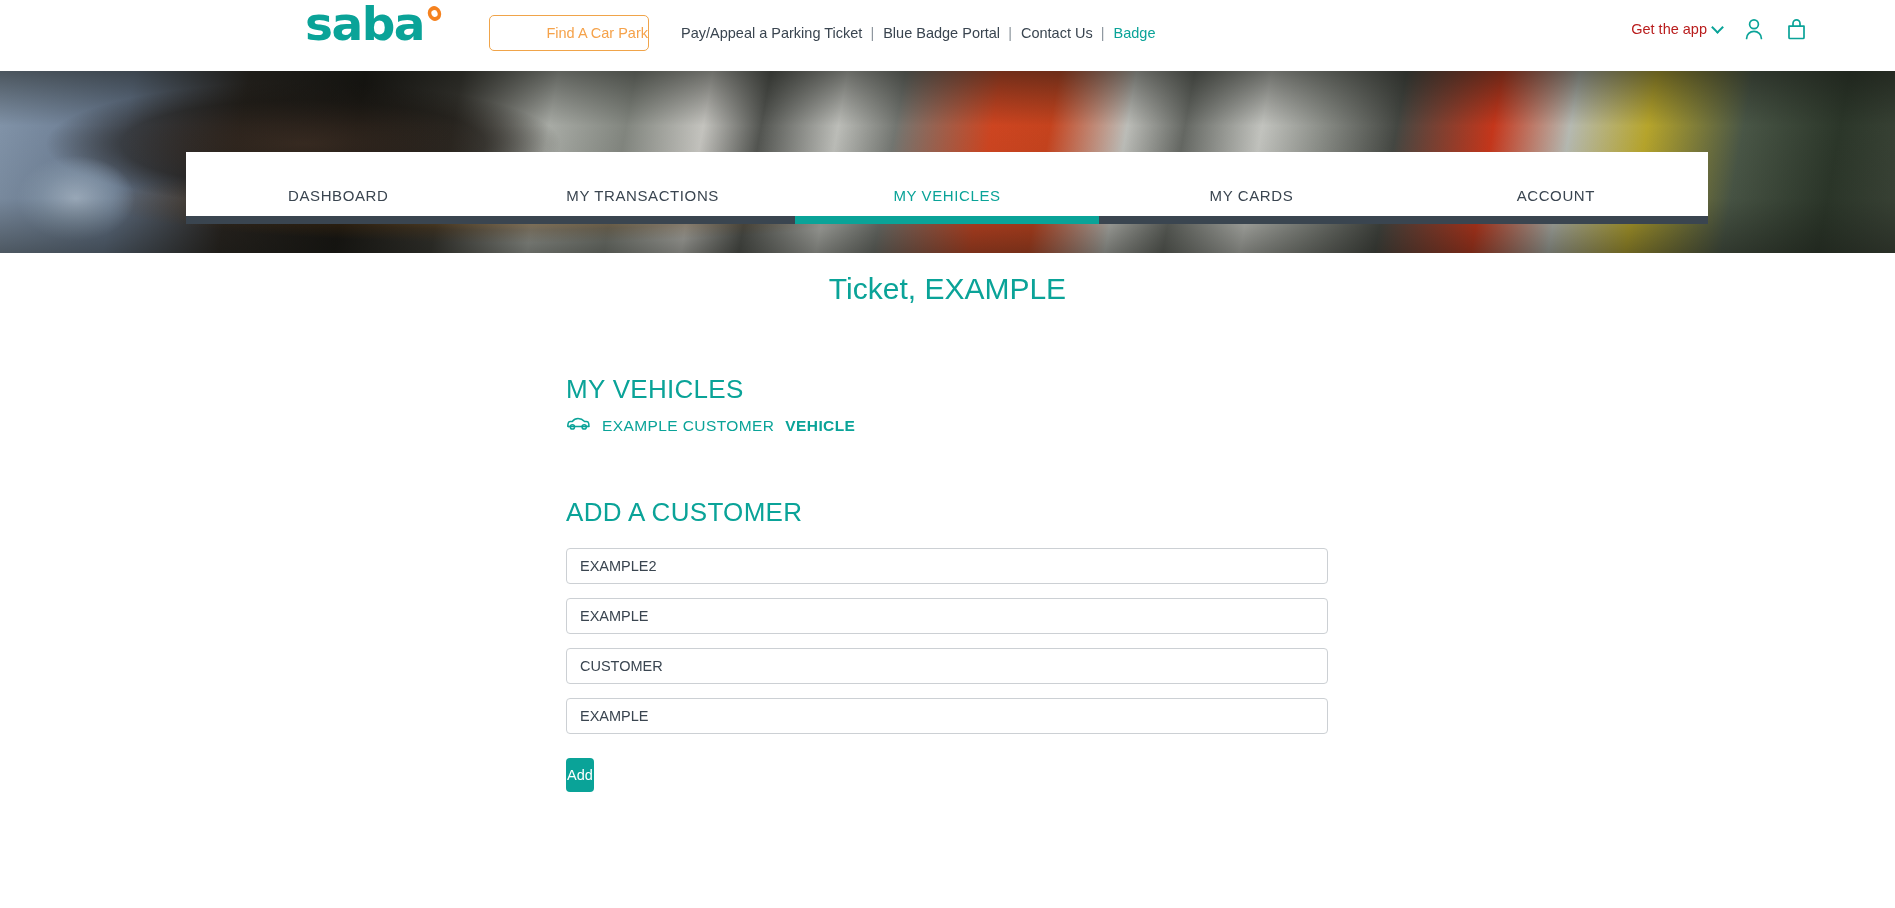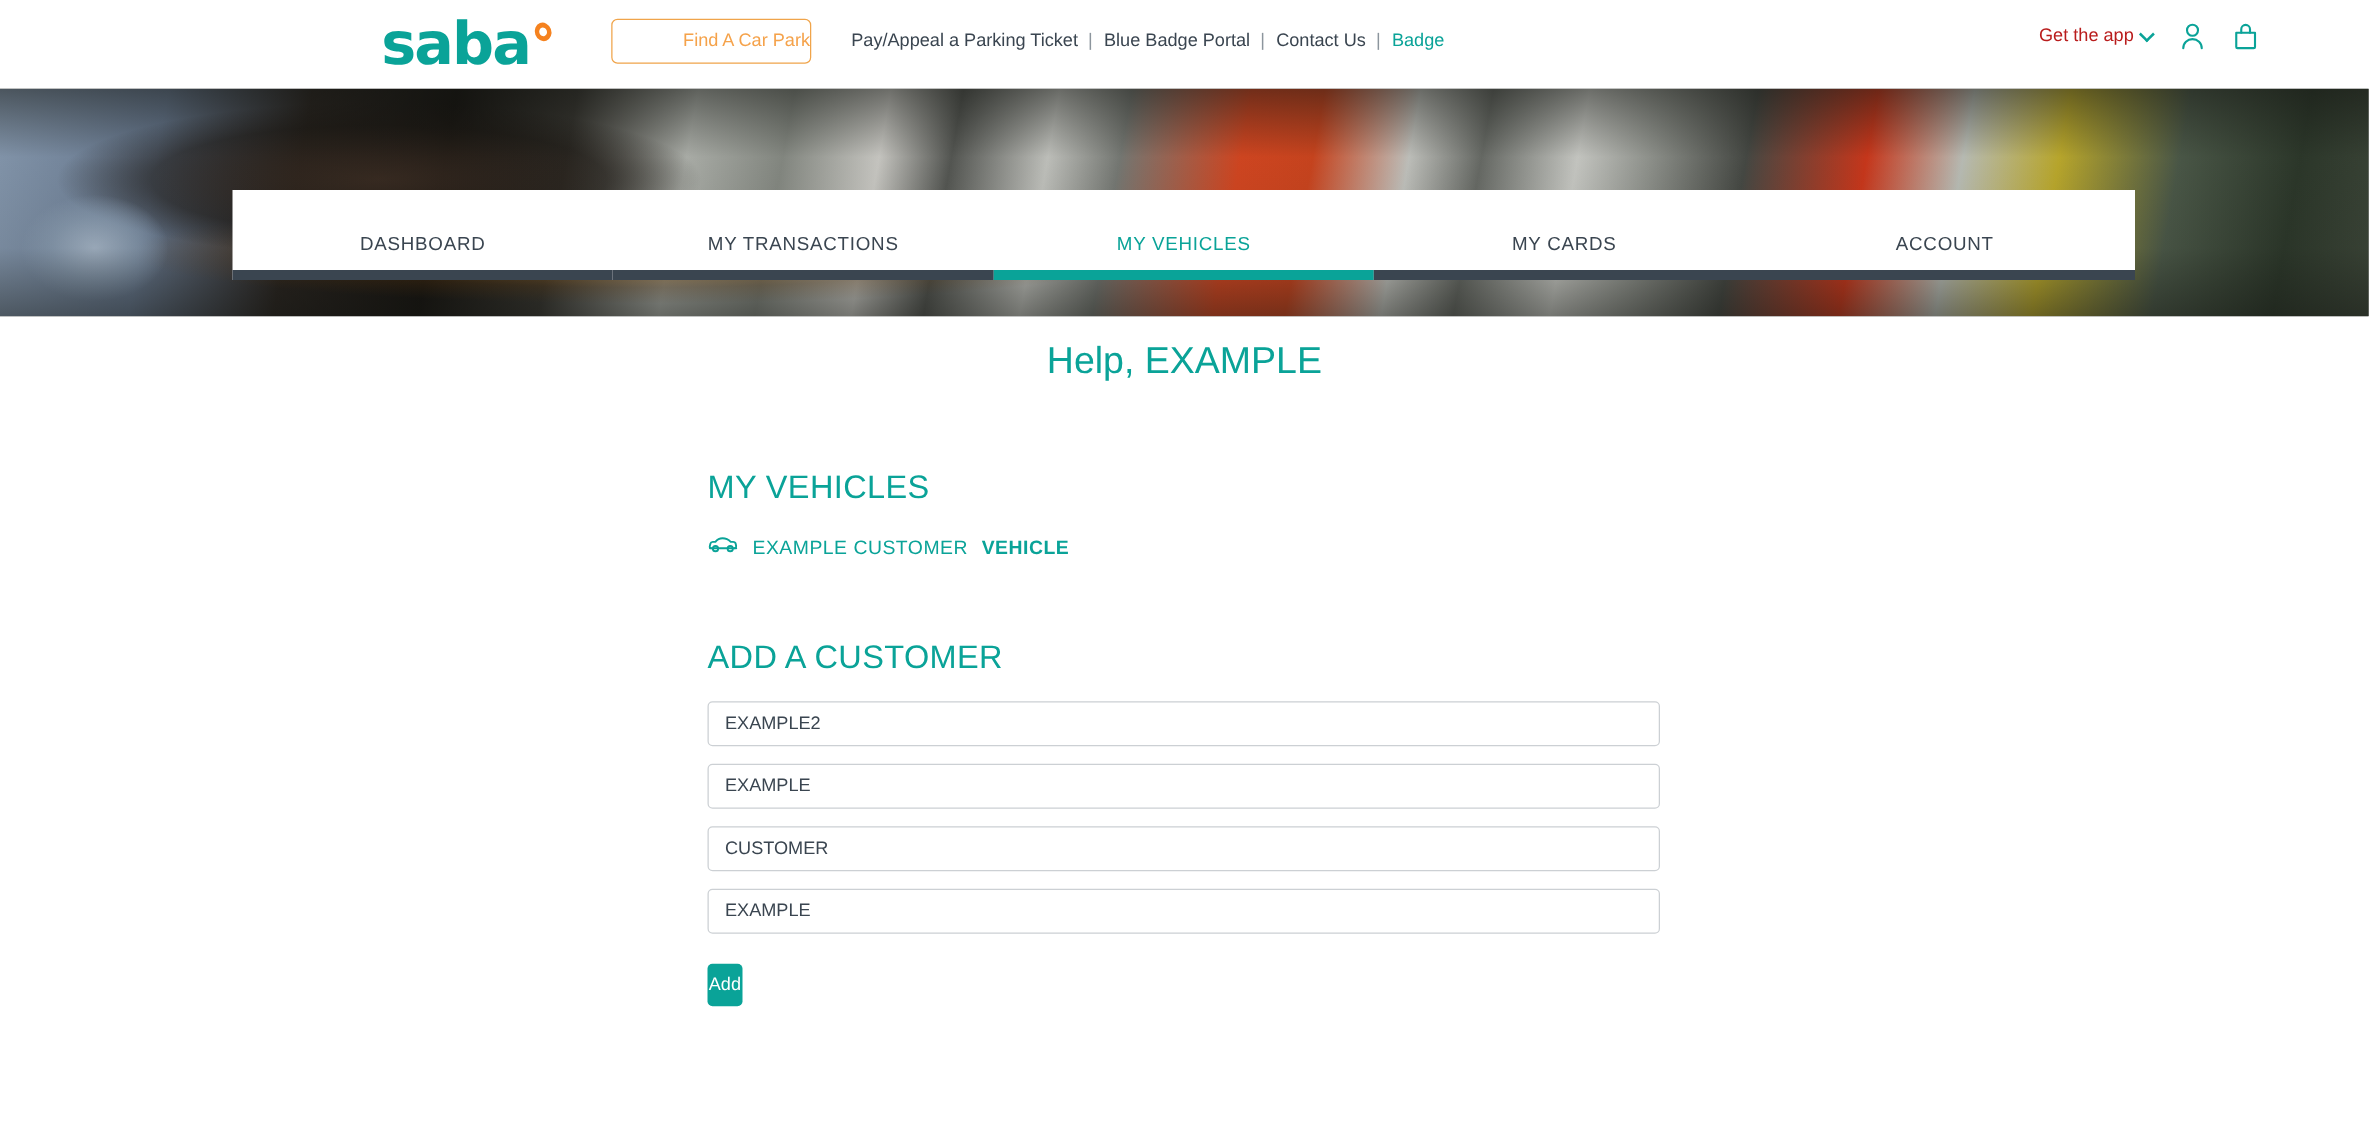--- a/index.html
+++ b/index.html
@@ -17,21 +17,21 @@
   .header {
     position: relative;
     height: 71px;
     background: #ffffff;
     display: flex;
     align-items: center;
     width: 100%;
   }
   .logo-wrap {
     position: absolute;
-    left: 305px; top: 12px;
+    left: 305px; top: 0;
     display: flex; align-items: flex-start;
   }
   .logo-text {
     font-size: 47px;
     font-weight: 600;
     color: #0aa398;
     letter-spacing: -1.5px;
     line-height: 1;
     font-family: "DejaVu Sans", sans-serif;
   }
@@ -176,23 +176,23 @@
     color: #0aa398;
     font-size: 26px;
     font-weight: 400;
     letter-spacing: 0.3px;
     margin: 0;
     font-family: "Liberation Sans", sans-serif;
   }
   .my-vehicles-title { margin-top: 68px; }
   .vehicle-row {
     display: flex;
-    align-items: center;
+    align-items: flex-start;
     gap: 11px;
-    margin-top: 24px;
+    margin-top: 12px;
     color: #0aa398;
     font-size: 15.5px;
     letter-spacing: 0.4px;
     cursor: pointer;
   }
   .vehicle-row .vname-bold { font-weight: 700; }
   .add-title { margin-top: 62px; }
   .field {
     display: block;
     width: 762px;
@@ -280,21 +280,21 @@
       <span></span>
       <span></span>
       <span class="active"></span>
       <span></span>
       <span></span>
     </div>
   </div>
 
   <div class="content">
 
-    <h1 class="hello">Help, EXAMPLE</h1>
+    <h1 class="hello">Ticket, EXAMPLE</h1>
 
     <div class="inner">
 
       <h2 class="sec-title my-vehicles-title">MY VEHICLES</h2>
 
       <div class="vehicle-row">
         <span>
           <svg width="25" height="14" viewBox="0 0 25 14" fill="none" aria-hidden="true">
             <path d="M2 9.6h21" stroke="#0aa398" stroke-width="1.5" stroke-linecap="round"></path>
             <path d="M3.2 9.6c-.9 0-1.6-.6-1.4-1.5L2.3 6c.2-.9 1-1.5 1.9-1.5h2.1C7.8 2.6 9.6 1.6 12 1.6c2.6 0 4.8 1 6.6 2.9h1.8c1 0 2 .7 2.2 1.7l.3 1.6c.2 1-.5 1.8-1.5 1.8" stroke="#0aa398" stroke-width="1.5" stroke-linejoin="round"></path>

